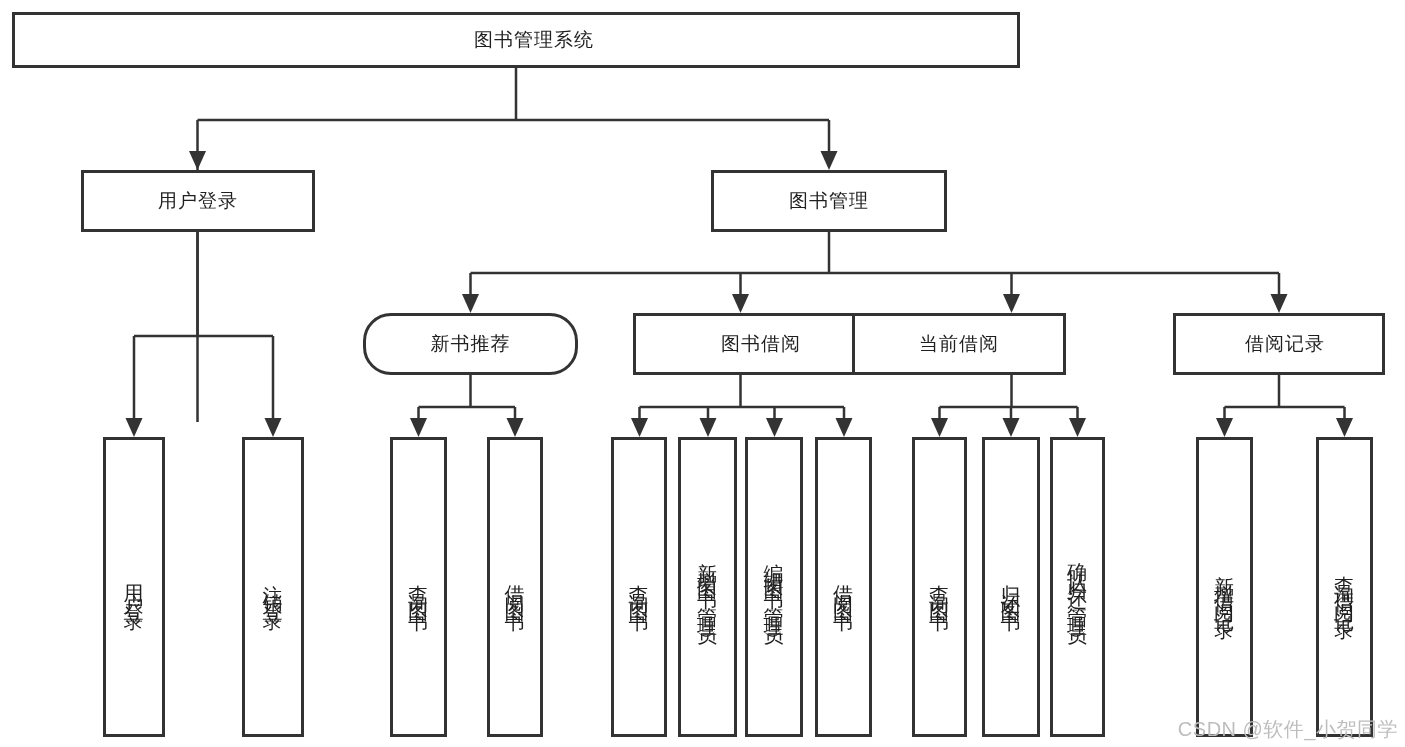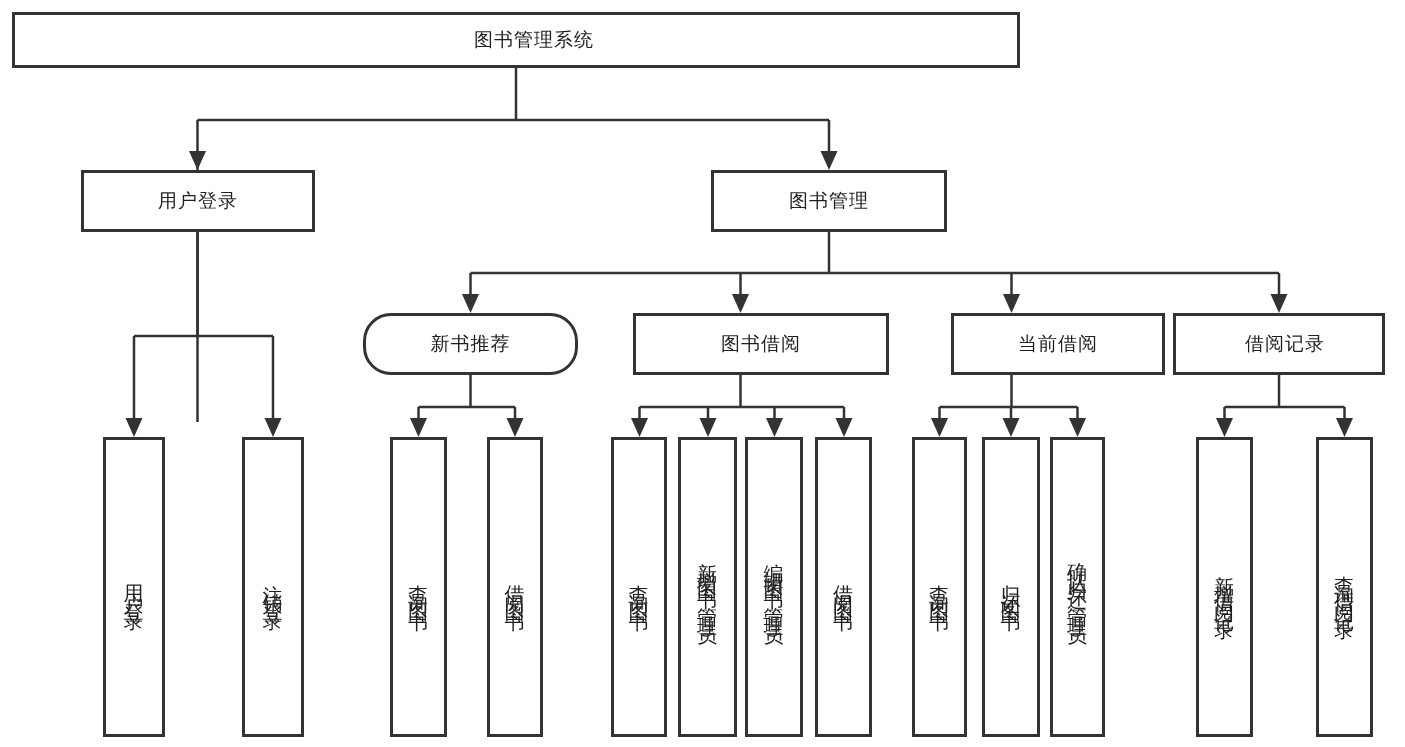--- a/index.html
+++ b/index.html
@@ -117,35 +117,36 @@
     </g>
   </svg>
 
   <div class="box" style="left:12px; top:12px; width:1008px; height:56px;padding-left:36px;">图书管理系统</div>
 
   <div class="box" style="left:81px; top:170px; width:234px; height:62px;">用户登录</div>
   <div class="box" style="left:711px; top:170px; width:236px; height:62px;text-align:center;">图书管理</div>
 
   <div class="box" style="left:363px; top:313px; width:215px; height:62px;border-radius:28px;">新书推荐</div>
   <div class="box" style="left:633px; top:313px; width:256px; height:62px;">图书借阅</div>
-  <div class="box" style="left:951px; top:313px; width:214px; height:62px;">当前借阅</div>
+  <div class="box" style="left:852px; top:313px; width:214px; height:62px;">当前借阅</div>
   <div class="box" style="left:1173px; top:313px; width:212px; height:62px;padding-left:12px;">借阅记录</div>
 
   <div class="box leaf" style="left:103px; top:437px; width:62px; height:300px;">用户登录</div>
   <div class="box leaf" style="left:242px; top:437px; width:62px; height:300px;">注销登录</div>
 
   <div class="box leaf" style="left:390px; top:437px; width:57px; height:300px;">查询图书</div>
   <div class="box leaf" style="left:487px; top:437px; width:56px; height:300px;">借阅图书</div>
 
   <div class="box leaf" style="left:611px; top:437px; width:56px; height:300px;">查询图书</div>
   <div class="box leaf" style="left:678px; top:437px; width:59px; height:300px;">新增图书（管理员）</div>
   <div class="box leaf" style="left:745px; top:437px; width:58px; height:300px;">编辑图书（管理员）</div>
   <div class="box leaf" style="left:815px; top:437px; width:57px; height:300px;">借阅图书</div>
 
   <div class="box leaf" style="left:912px; top:437px; width:55px; height:300px;">查询图书</div>
   <div class="box leaf" style="left:982px; top:437px; width:58px; height:300px;">归还图书</div>
   <div class="box leaf" style="left:1050px; top:437px; width:55px; height:300px;">确认归还（管理员）</div>
 
   <div class="box leaf" style="left:1196px; top:437px; width:57px; height:300px;">新增借阅记录</div>
   <div class="box leaf" style="left:1316px; top:437px; width:57px; height:300px;">查询借阅记录</div>
 
+  <div class="watermark">CSDN @软件_小贺同学</div>
 
 </div>
 
 </body></html>

